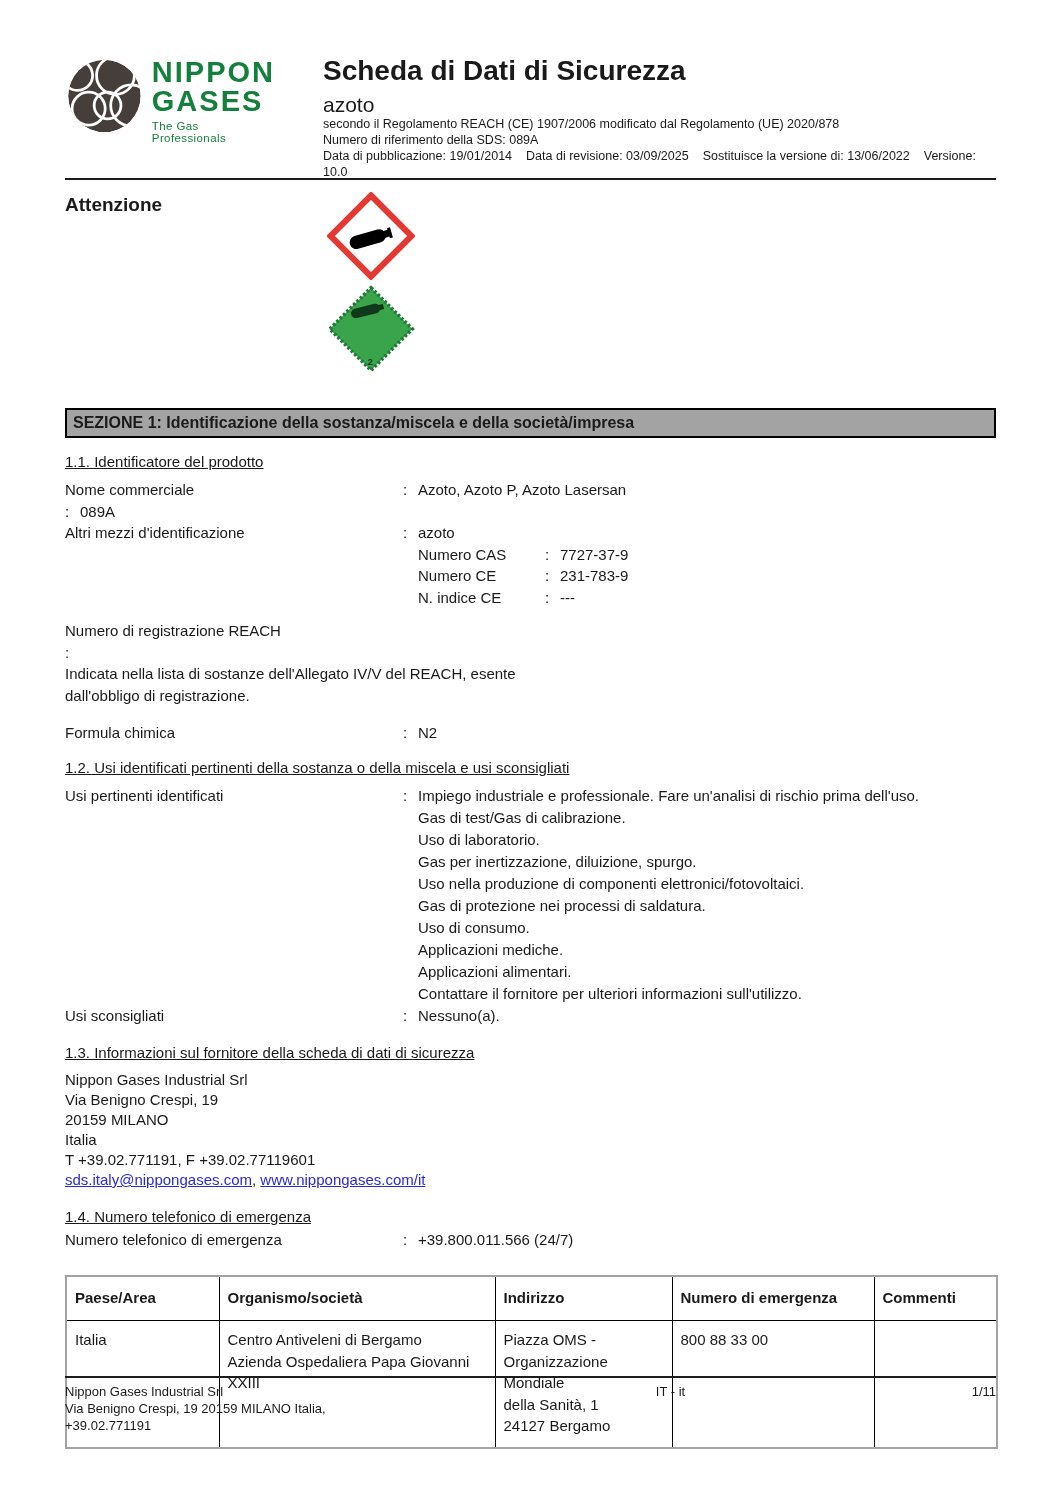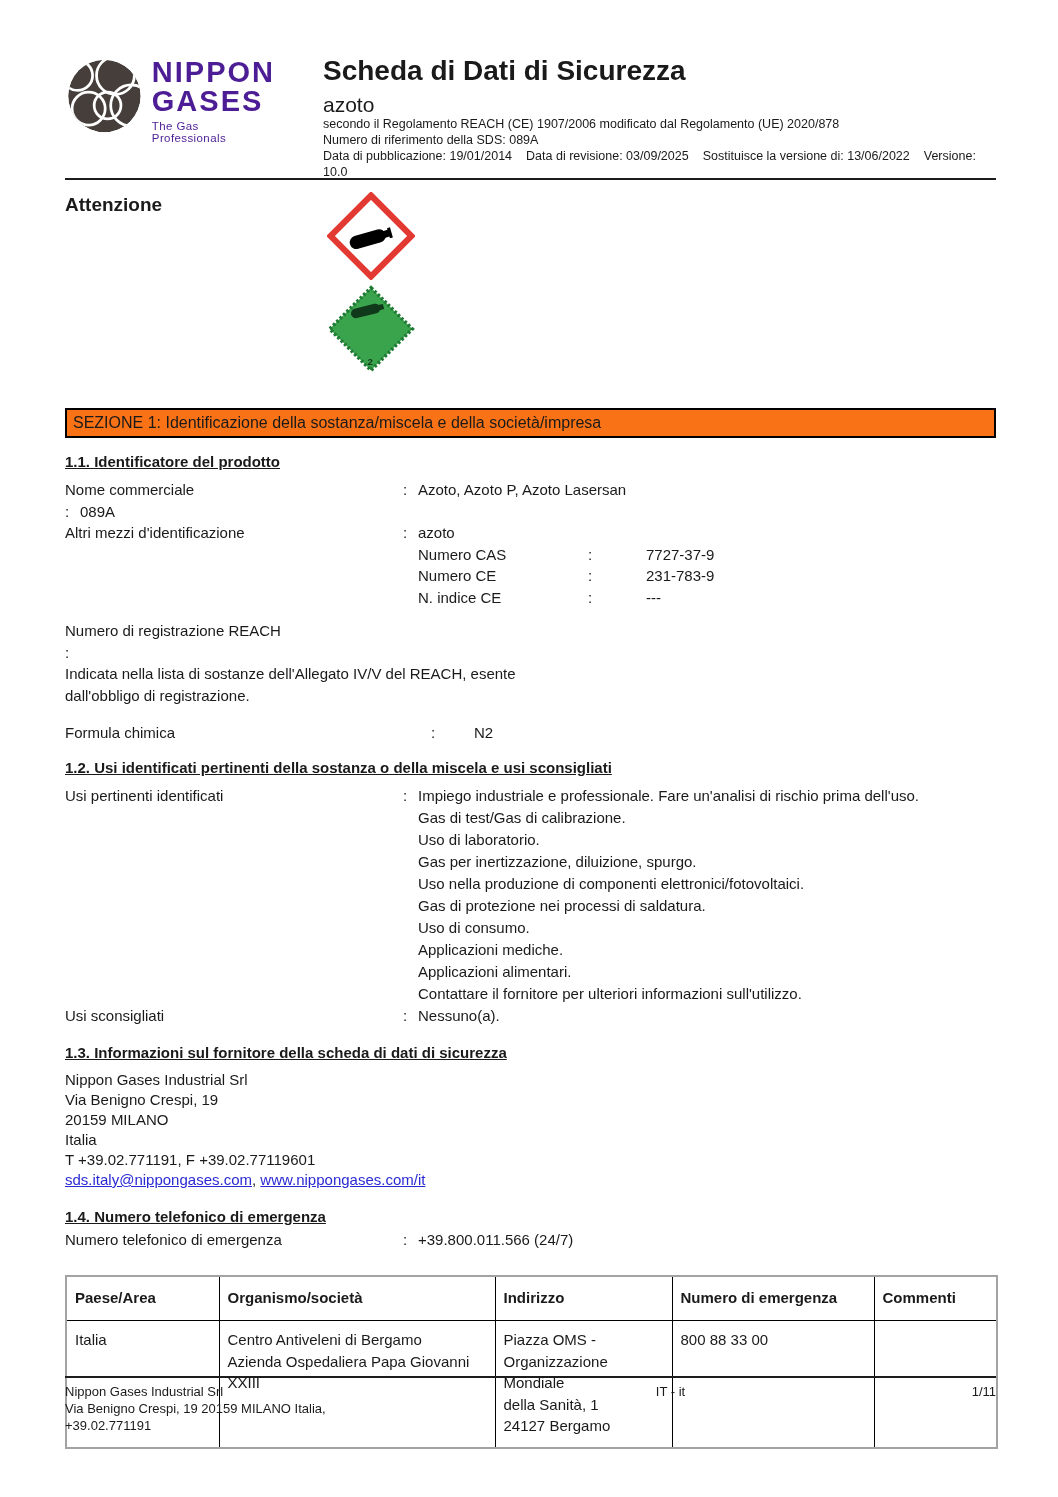--- a/index.html
+++ b/index.html
@@ -11,58 +11,58 @@
     background:#ffffff;
     font-family:"Liberation Sans", sans-serif;
     font-size:15px; color:#1a1a1a;
     overflow:hidden;
   }
   .content { margin-left:65px; margin-right:62px; }
 
   
   .header-row { display:flex; margin-top:56px; height:122px; }
   .logo { display:flex; align-items:flex-start; width:210px; }
-  .logo-text { margin-left:8px; margin-top:2px; color:#4c1d95; }
+  .logo-text { margin-left:8px; margin-top:2px; color:#15803d; }
   .logo-line { font-weight:bold; font-size:29px; line-height:29px; letter-spacing:2px; }
   .logo-tagline { font-size:11.5px; margin-top:4px; letter-spacing:0.4px; }
   .header-main { margin-left:48px; flex:1; }
   .doc-title { font-size:28px; font-weight:bold; line-height:30px; }
   .doc-product { font-size:21px; margin-top:7px; line-height:23px; }
   .doc-meta { font-size:12.5px; line-height:16px; }
   .seg { margin-right:14px; }
   .top-rule { border-top:2.5px solid #1c1c1c; }
 
   
   .hazard { position:relative; height:182px; margin-top:12px; }
   .signal-word { position:absolute; left:0; top:2px; font-size:19px; font-weight:bold; }
   .pictos { position:absolute; left:262px; top:0; display:flex; flex-direction:column; gap:5px; }
 
   
   .section-bar {
     margin-top:34px;
-    background:#f97316;
+    background:#a3a3a3;
     border:2px solid #000;
     padding:4px 6px;
-    font-weight:normal; font-size:16px;
+    font-weight:bold; font-size:16px;
   }
   .sub-heading {
     margin-top:15px; margin-bottom:9px;
-    font-weight:bold; font-size:15px;
+    font-weight:normal; font-size:15px;
     text-decoration:underline;
   }
 
   
   .row { display:flex; line-height:21.5px; }
   .lbl { width:338px; flex:none; }
   .colon { width:15px; flex:none; }
   .val { flex:1; }
-  .subrow { display:flex; margin-left:353px; line-height:21.5px;gap:43px; }
+  .subrow { display:flex; margin-left:353px; line-height:21.5px; }
   .sublbl { width:127px; flex:none; }
   .gap12 { margin-top:12px;flex-direction:column; }
-  .gap16 { margin-top:16px;gap:28px; }
+  .gap16 { margin-top:16px; }
   .val-multiline .use-line { line-height:22px; }
   .reach-val { max-width:525px; }
 
   
   .supplier { line-height:20px; }
   a.doc-link { color:#2a2ad4; text-decoration:underline; }
 
   
   table.em { border-collapse:collapse; margin-top:24px; width:931px; table-layout:fixed; }
   table.em th, table.em td {

